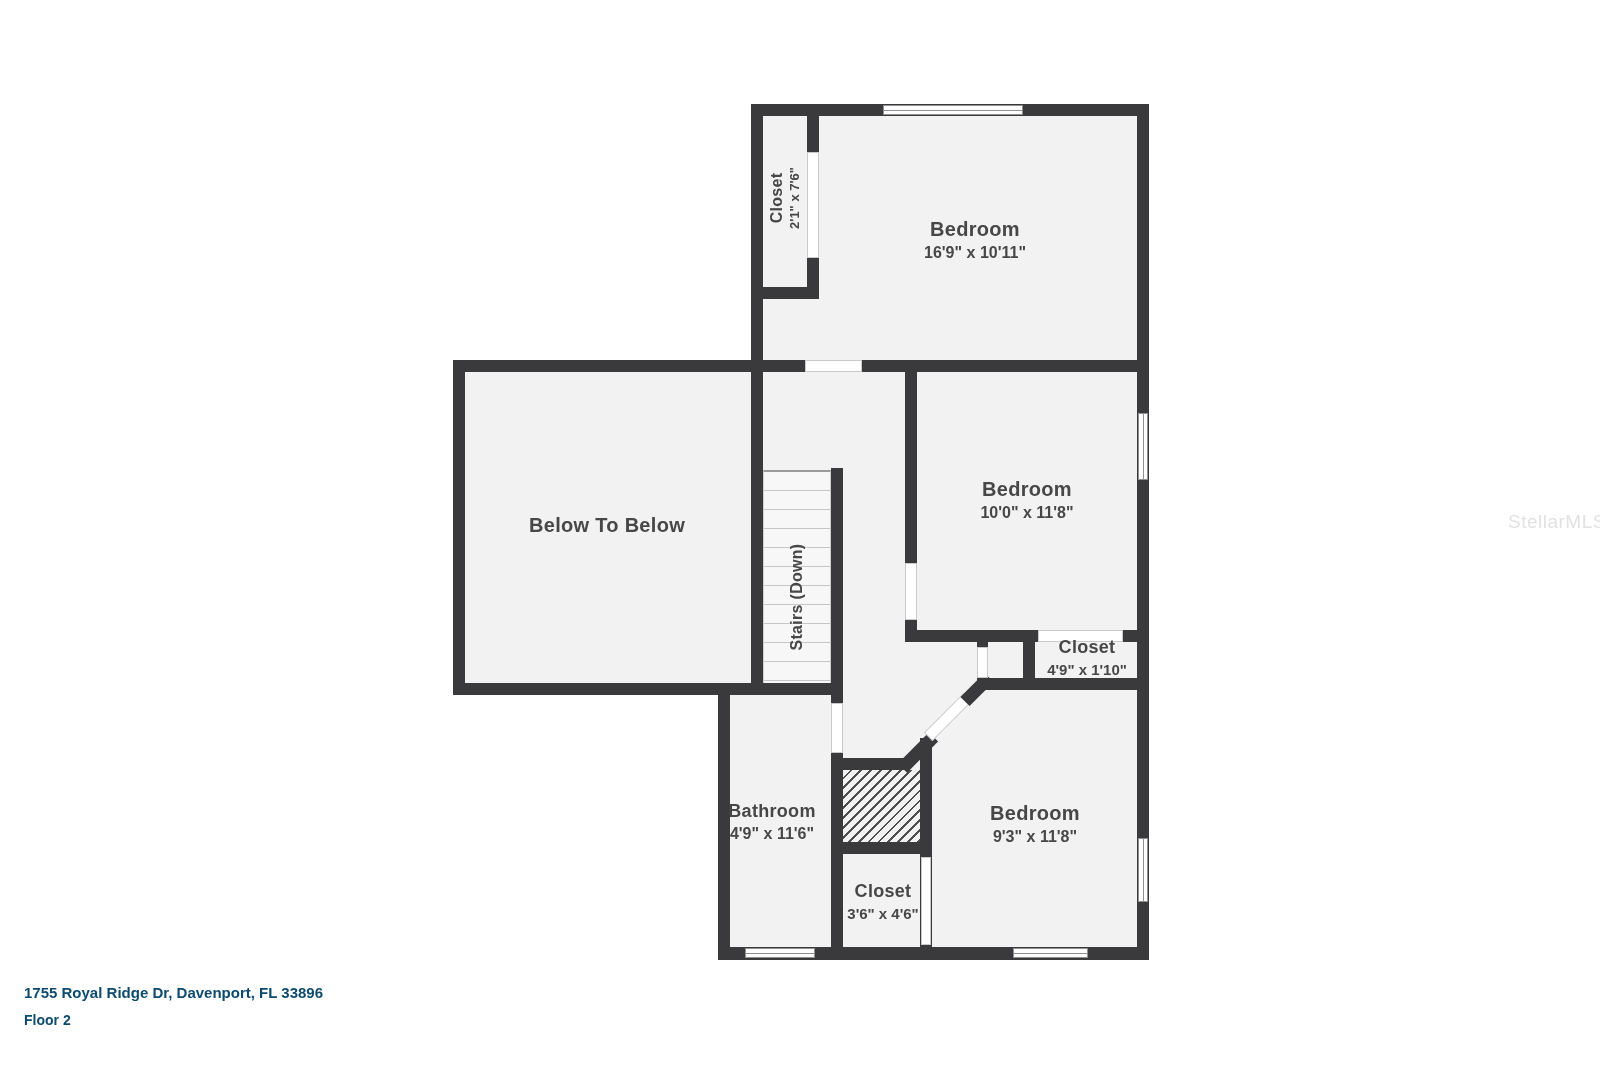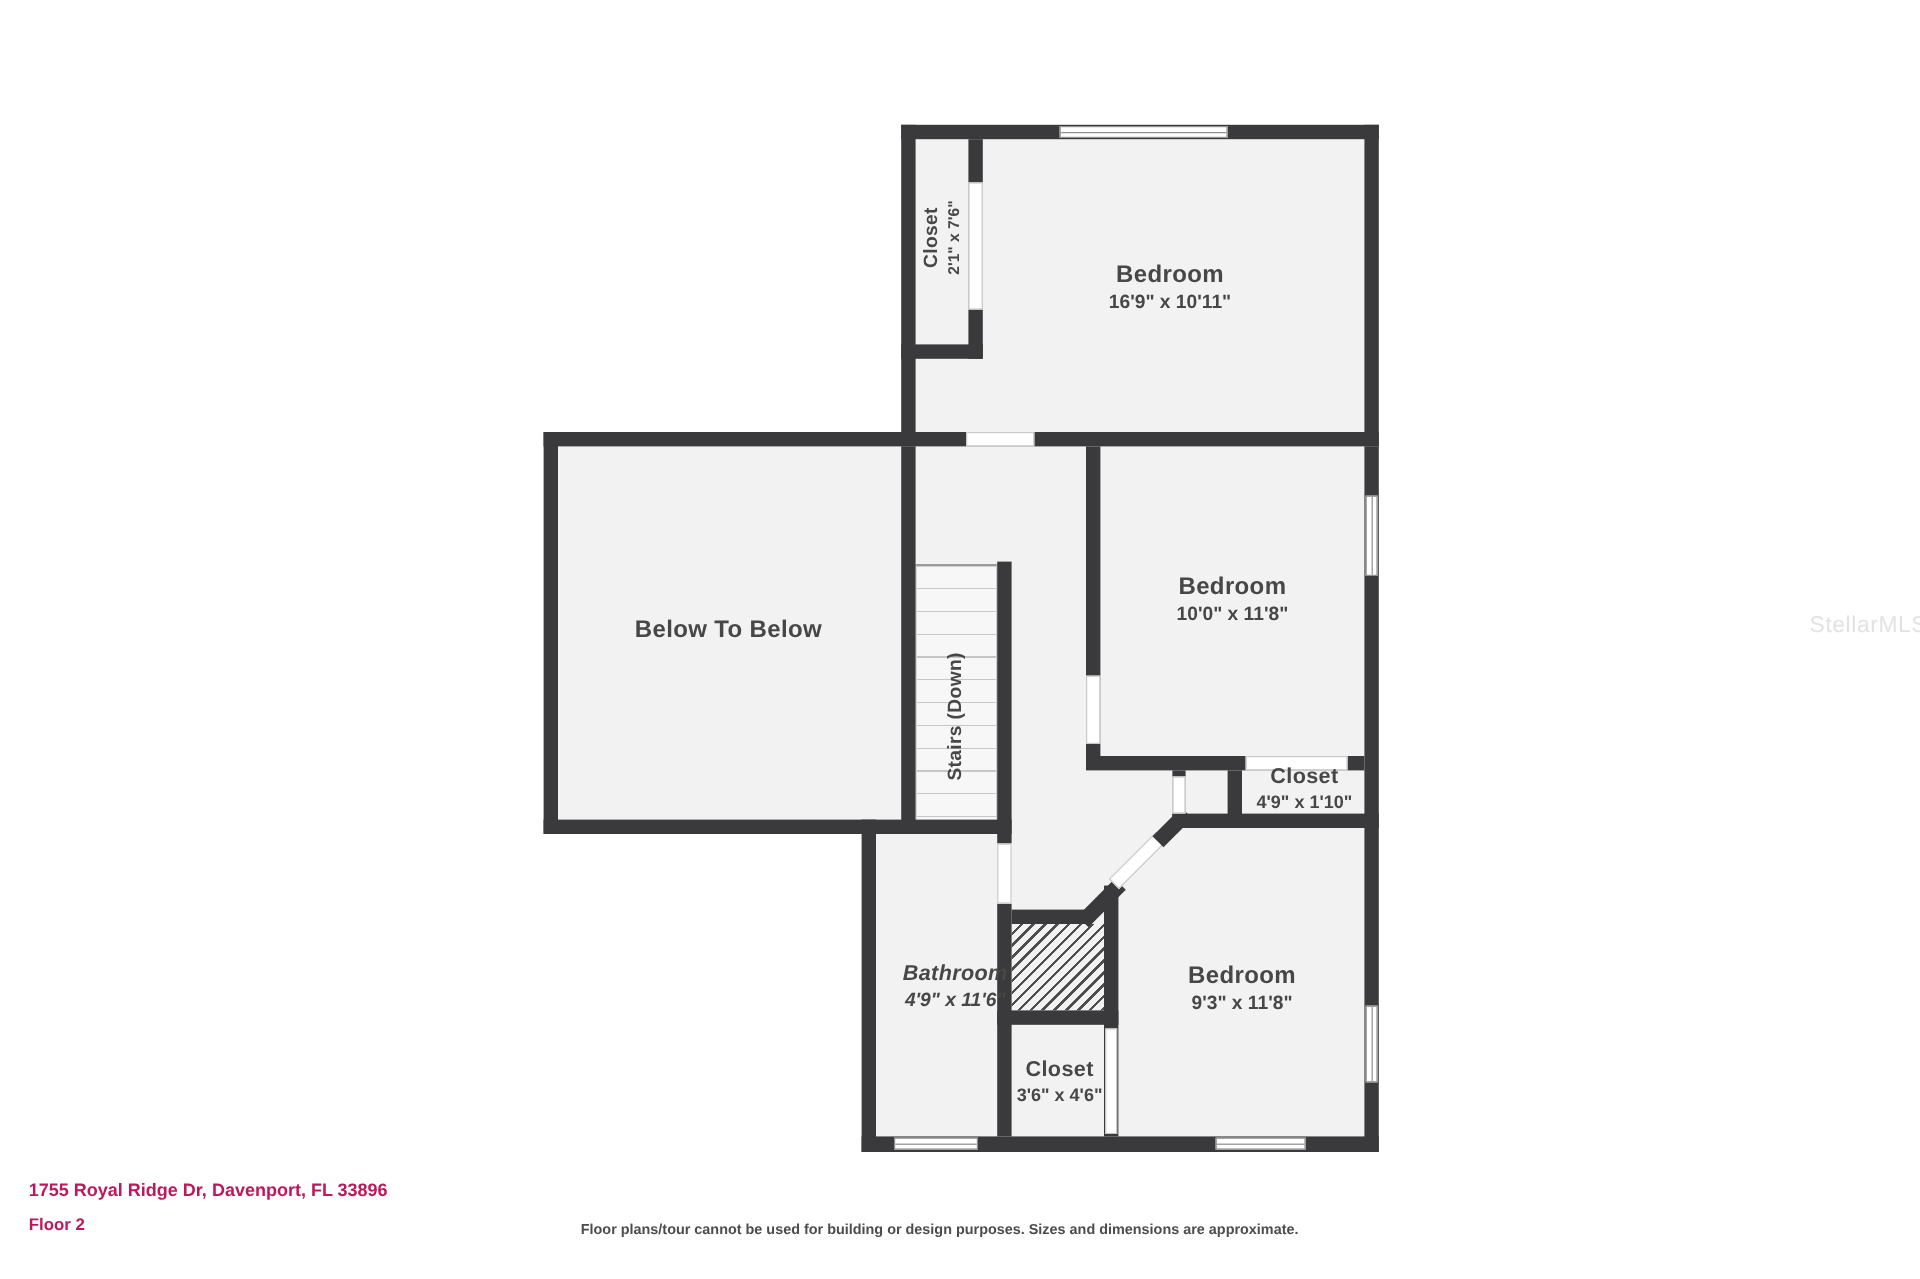--- a/index.html
+++ b/index.html
@@ -16,21 +16,21 @@
           border-top:2px solid #9a9a9a;border-left:1px solid #cfcfcf;border-right:1px solid #cfcfcf;}
   .hatch{background:#f2f2f2 repeating-linear-gradient(135deg,transparent 0 5px,#4e4e4e 5px 7px);}
   .room-label{position:absolute;transform:translate(-50%,-50%);text-align:center;color:#474747;white-space:nowrap;}
   .room-label.rot{transform:translate(-50%,-50%) rotate(-90deg);}
   .rn{font-size:20px;font-weight:bold;letter-spacing:.3px;}
   .rn.sm{font-size:18px;}
   .rn.xs{font-size:16px;}
   .rd{font-size:16px;font-weight:bold;margin-top:3px;}
   .rd.sm{font-size:15px;}
   .rd.xs{font-size:13px;margin-top:1px;}
-  .footer-line{position:absolute;color:#be185d;font-weight:bold;white-space:nowrap;}
+  .footer-line{position:absolute;color:#0c4a6e;font-weight:bold;white-space:nowrap;}
   .watermark{position:absolute;color:#e2e2e2;font-size:19px;letter-spacing:.5px;white-space:nowrap;}
 </style>
 </head>
 <body>
 
 <div id="canvas">
 
   <div class="abs floor" style="left:763px;top:116px;width:374px;height:244px;"></div>
   <div class="abs floor" style="left:465px;top:372px;width:286px;height:311px;"></div>
   <div class="abs floor" style="left:763px;top:372px;width:374px;height:306px;"></div>
@@ -105,34 +105,33 @@
   <div class="room-label" style="left:1027px;top:500px;">
     <div class="rn">Bedroom</div>
     <div class="rd">10'0" x 11'8"</div>
   </div>
 
   <div class="room-label" style="left:1087px;top:657px;">
     <div class="rn sm">Closet</div>
     <div class="rd sm">4'9" x 1'10"</div>
   </div>
 
-  <div class="room-label" style="left:796px;top:822px;font-style:italic;">
+  <div class="room-label" style="left:772px;top:822px;">
     <div class="rn sm">Bathroom</div>
     <div class="rd">4'9" x 11'6"</div>
   </div>
 
   <div class="room-label" style="left:883px;top:901px;">
     <div class="rn sm">Closet</div>
     <div class="rd sm">3'6" x 4'6"</div>
   </div>
 
   <div class="room-label" style="left:1035px;top:824px;">
     <div class="rn">Bedroom</div>
     <div class="rd">9'3" x 11'8"</div>
   </div>
 
   <div class="footer-line" style="left:24px;top:984px;font-size:15px;">1755 Royal Ridge Dr, Davenport, FL 33896</div>
   <div class="footer-line" style="left:24px;top:1012px;font-size:14px;">Floor 2</div>
-  <div class="footer-line" style="left:783px;top:1017px;font-size:12px;color:#4c4c4c;transform:translateX(-50%);">Floor plans/tour cannot be used for building or design purposes. Sizes and dimensions are approximate.</div>
 
   <div class="watermark" style="left:1508px;top:511px;">StellarMLS</div>
 
 </div>
 
 </body></html>

